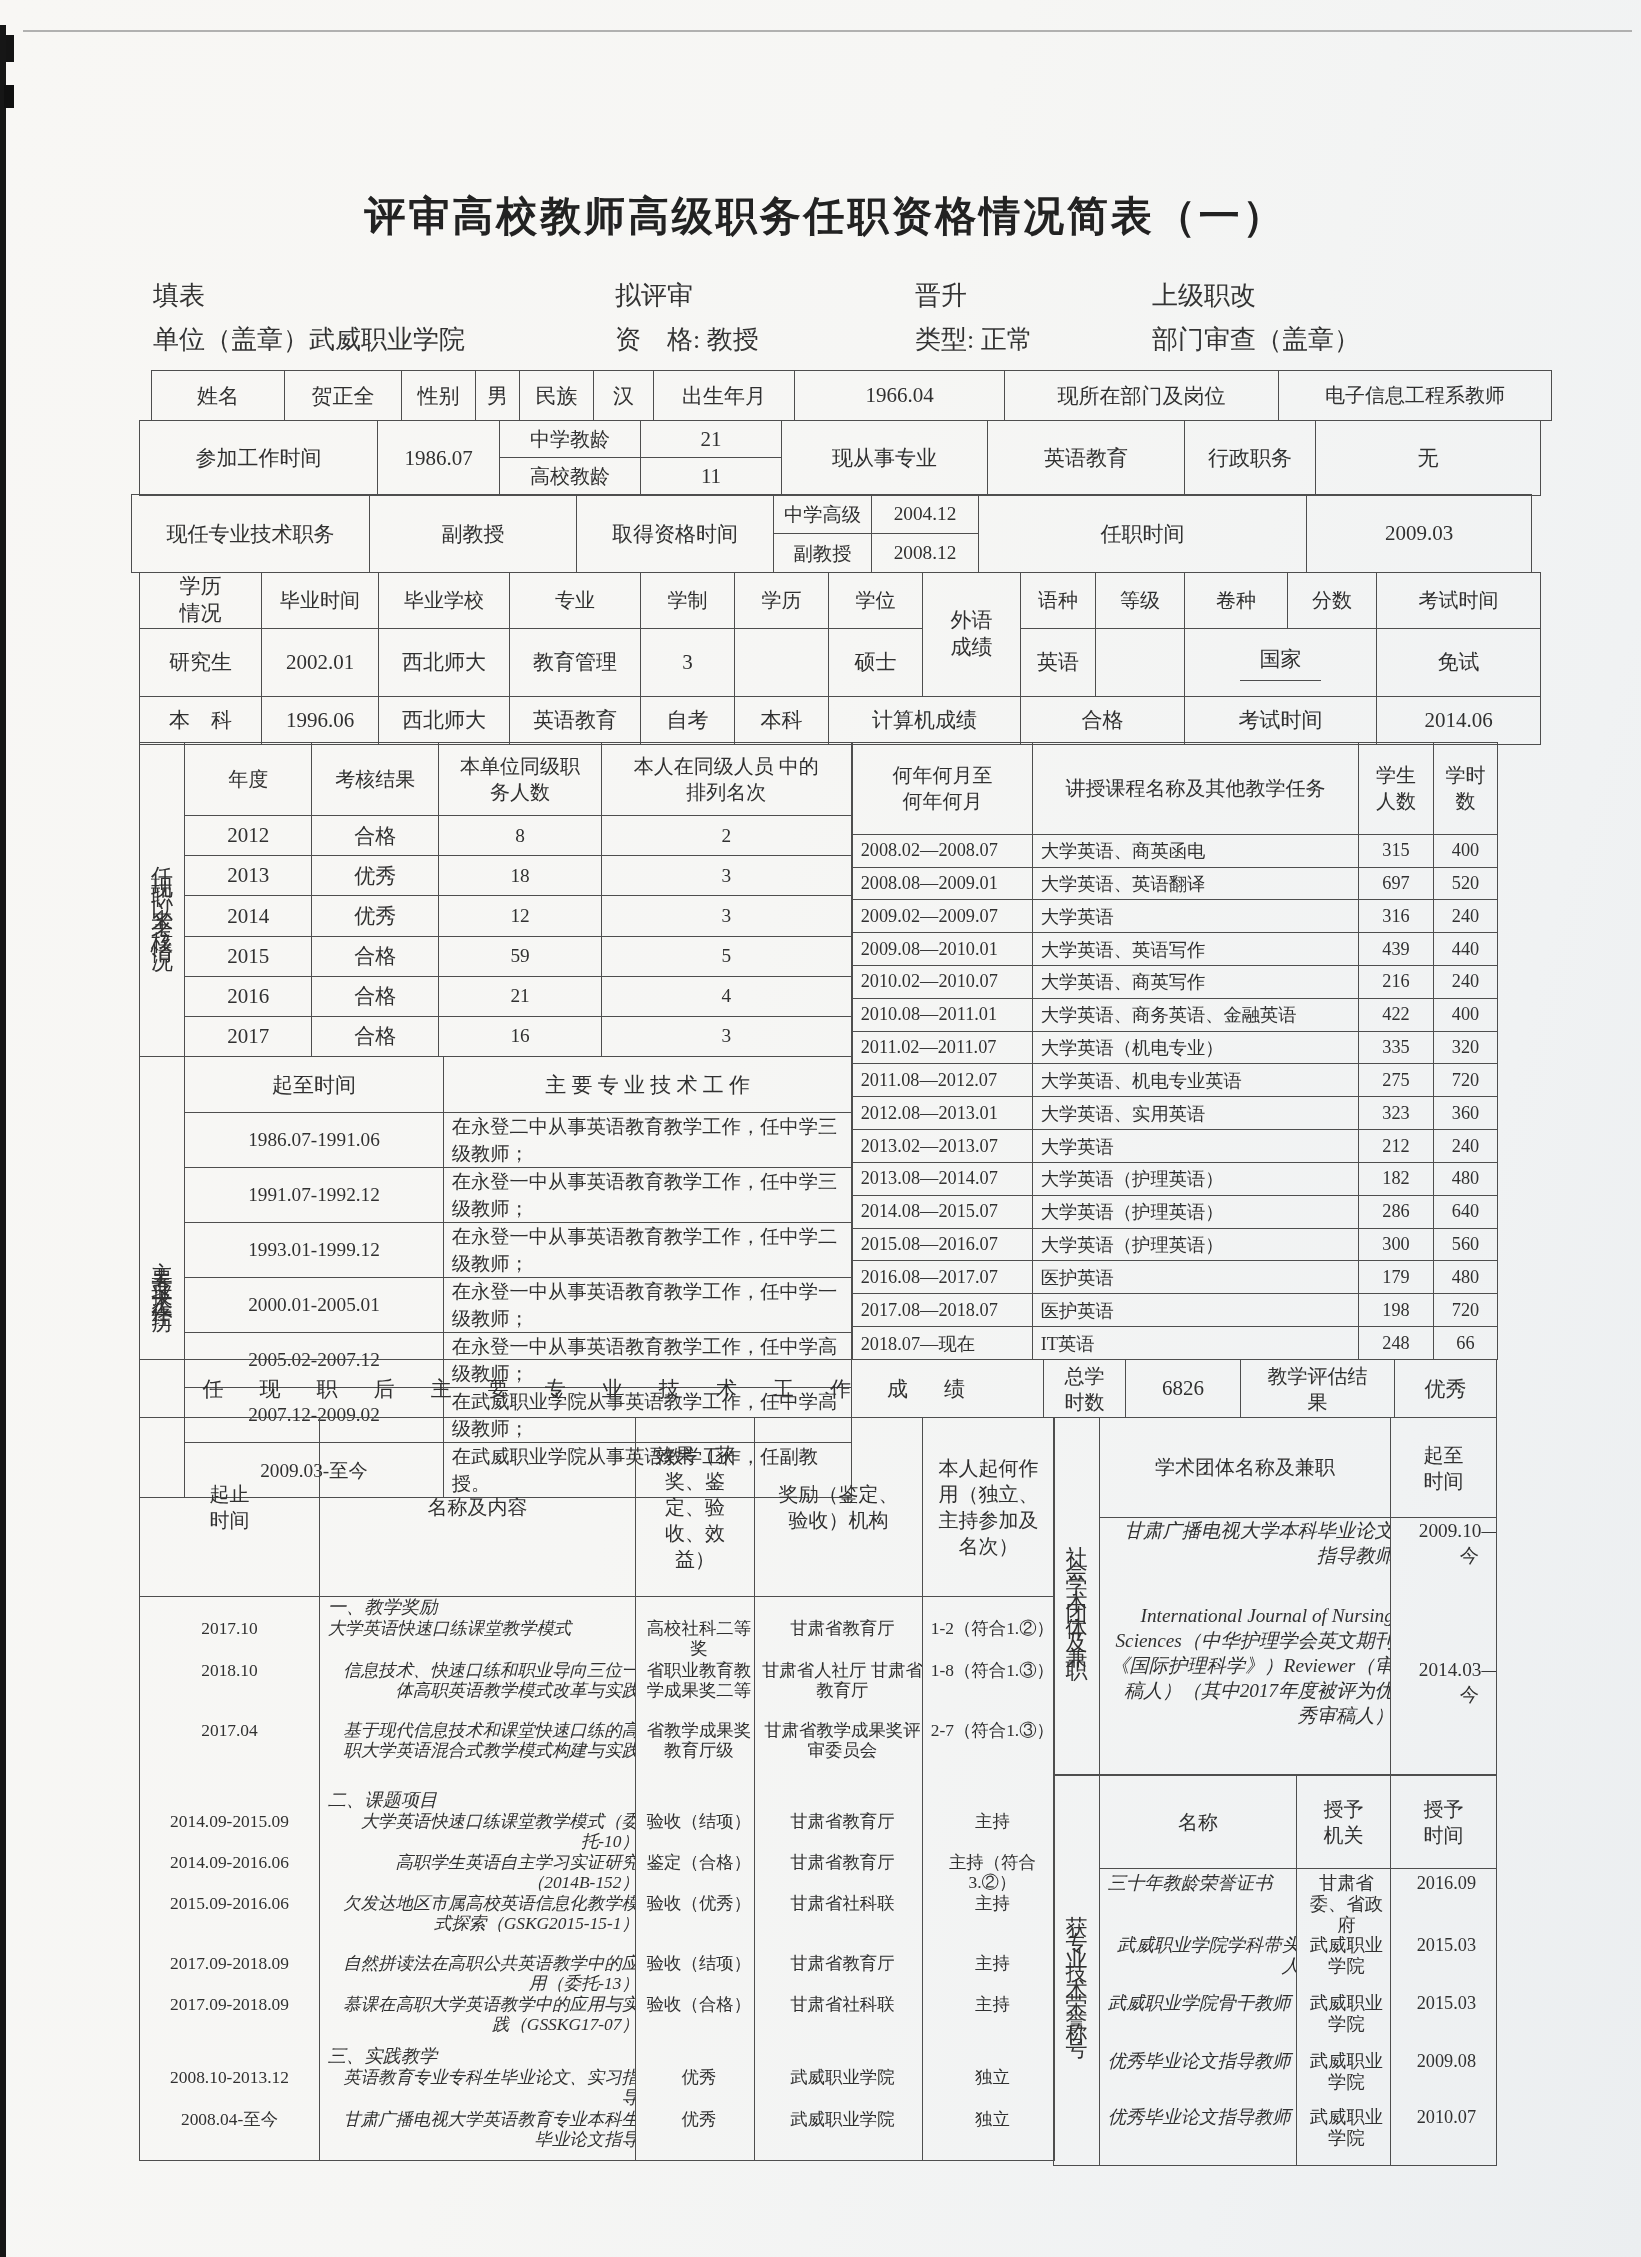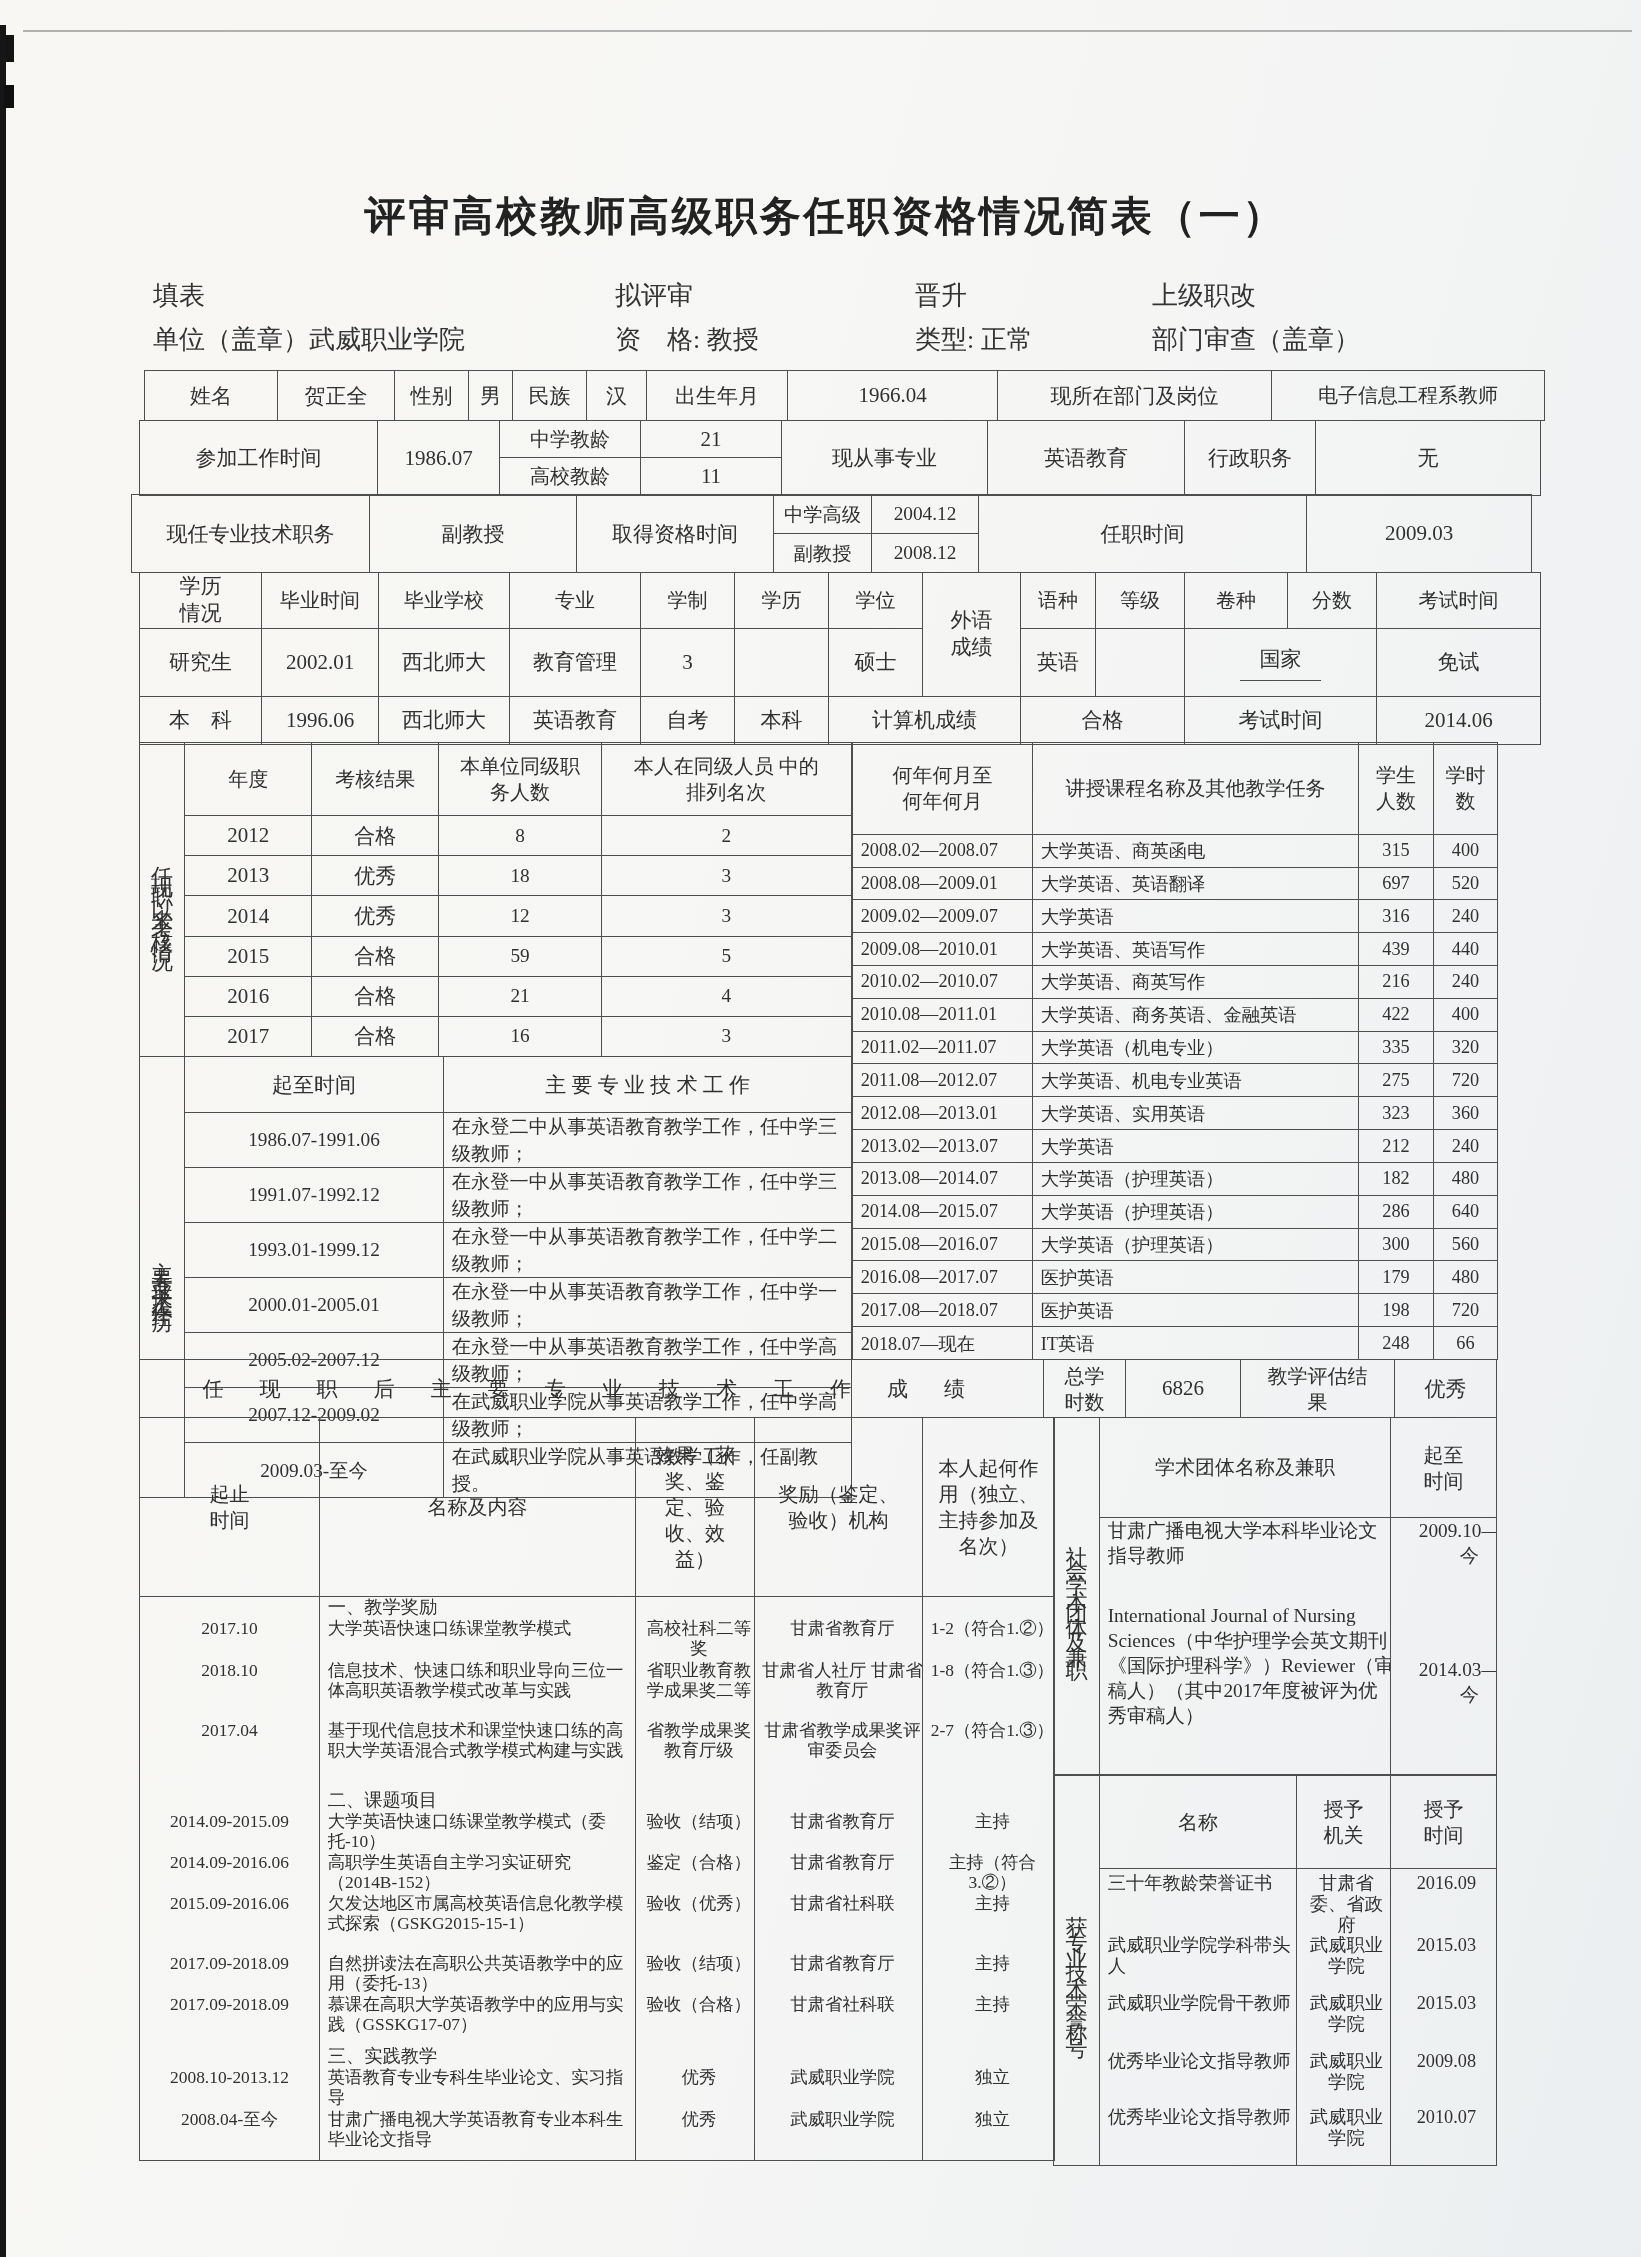--- a/index.html
+++ b/index.html
@@ -47,21 +47,21 @@
   .vs-c{font-size:22px;letter-spacing:14.5px;}
   .vs-d{font-size:22px;letter-spacing:15.4px;}
   .sec-title{letter-spacing:13.5px;font-size:23px;}
   .big-title{letter-spacing:15.4px;font-size:24px;font-weight:normal;}
   .underl{display:inline-block;border-bottom:1.9px solid #4e4e4e;padding:1.9px 19.3px 7.7px;}
 
   
   .stack{display:block;width:100%;height:100%;}
   .slot{display:flex;align-items:flex-start;justify-content:center;
         font-size:17.4px;line-height:20px;overflow:hidden;}
-  .slot.left{justify-content:flex-start;text-align:left;}
+  .slot.left{justify-content:flex-start;text-align:right;font-style:italic;}
   .slot.center{justify-content:center;text-align:center;}
   .sh22{height:21px;} .sh42{height:41px;} .sh44{height:42px;} .sh46{height:44px;}
   .sh54{height:52px;} .sh62{height:60px;} .sh72{height:70px;}
   .grp{font-size:18.3px;}
   .hslot{font-size:18.3px;line-height:21px;}
   .hh64{height:62px;} .hh60{height:58px;} .hh58{height:56px;} .hh56{height:54px;}
   .ss88{height:85px;} .ss164{height:158px;}
   .soc{font-size:19.3px;line-height:25px;}
   td.top{vertical-align:top;padding-top:5.8px;}
 </style>
@@ -86,21 +86,21 @@
   </div>
   <div class="abs hgroup" style="left:915px;top:274px;">
     <div class="hl">晋升</div>
     <div class="hl">类型: 正常</div>
   </div>
   <div class="abs hgroup" style="left:1152px;top:274px;">
     <div class="hl">上级职改</div>
     <div class="hl">部门审查（盖章）</div>
   </div>
 
-  <table class="t abs" style="left:144px;top:370px;width:1401px;">
+  <table class="t abs" style="left:151px;top:370px;width:1401px;">
     <colgroup>
         <col style="width:133px">
         <col style="width:117px">
         <col style="width:74px">
         <col style="width:44px">
         <col style="width:74px">
         <col style="width:60px">
         <col style="width:141px">
         <col style="width:210px">
         <col style="width:274px">

